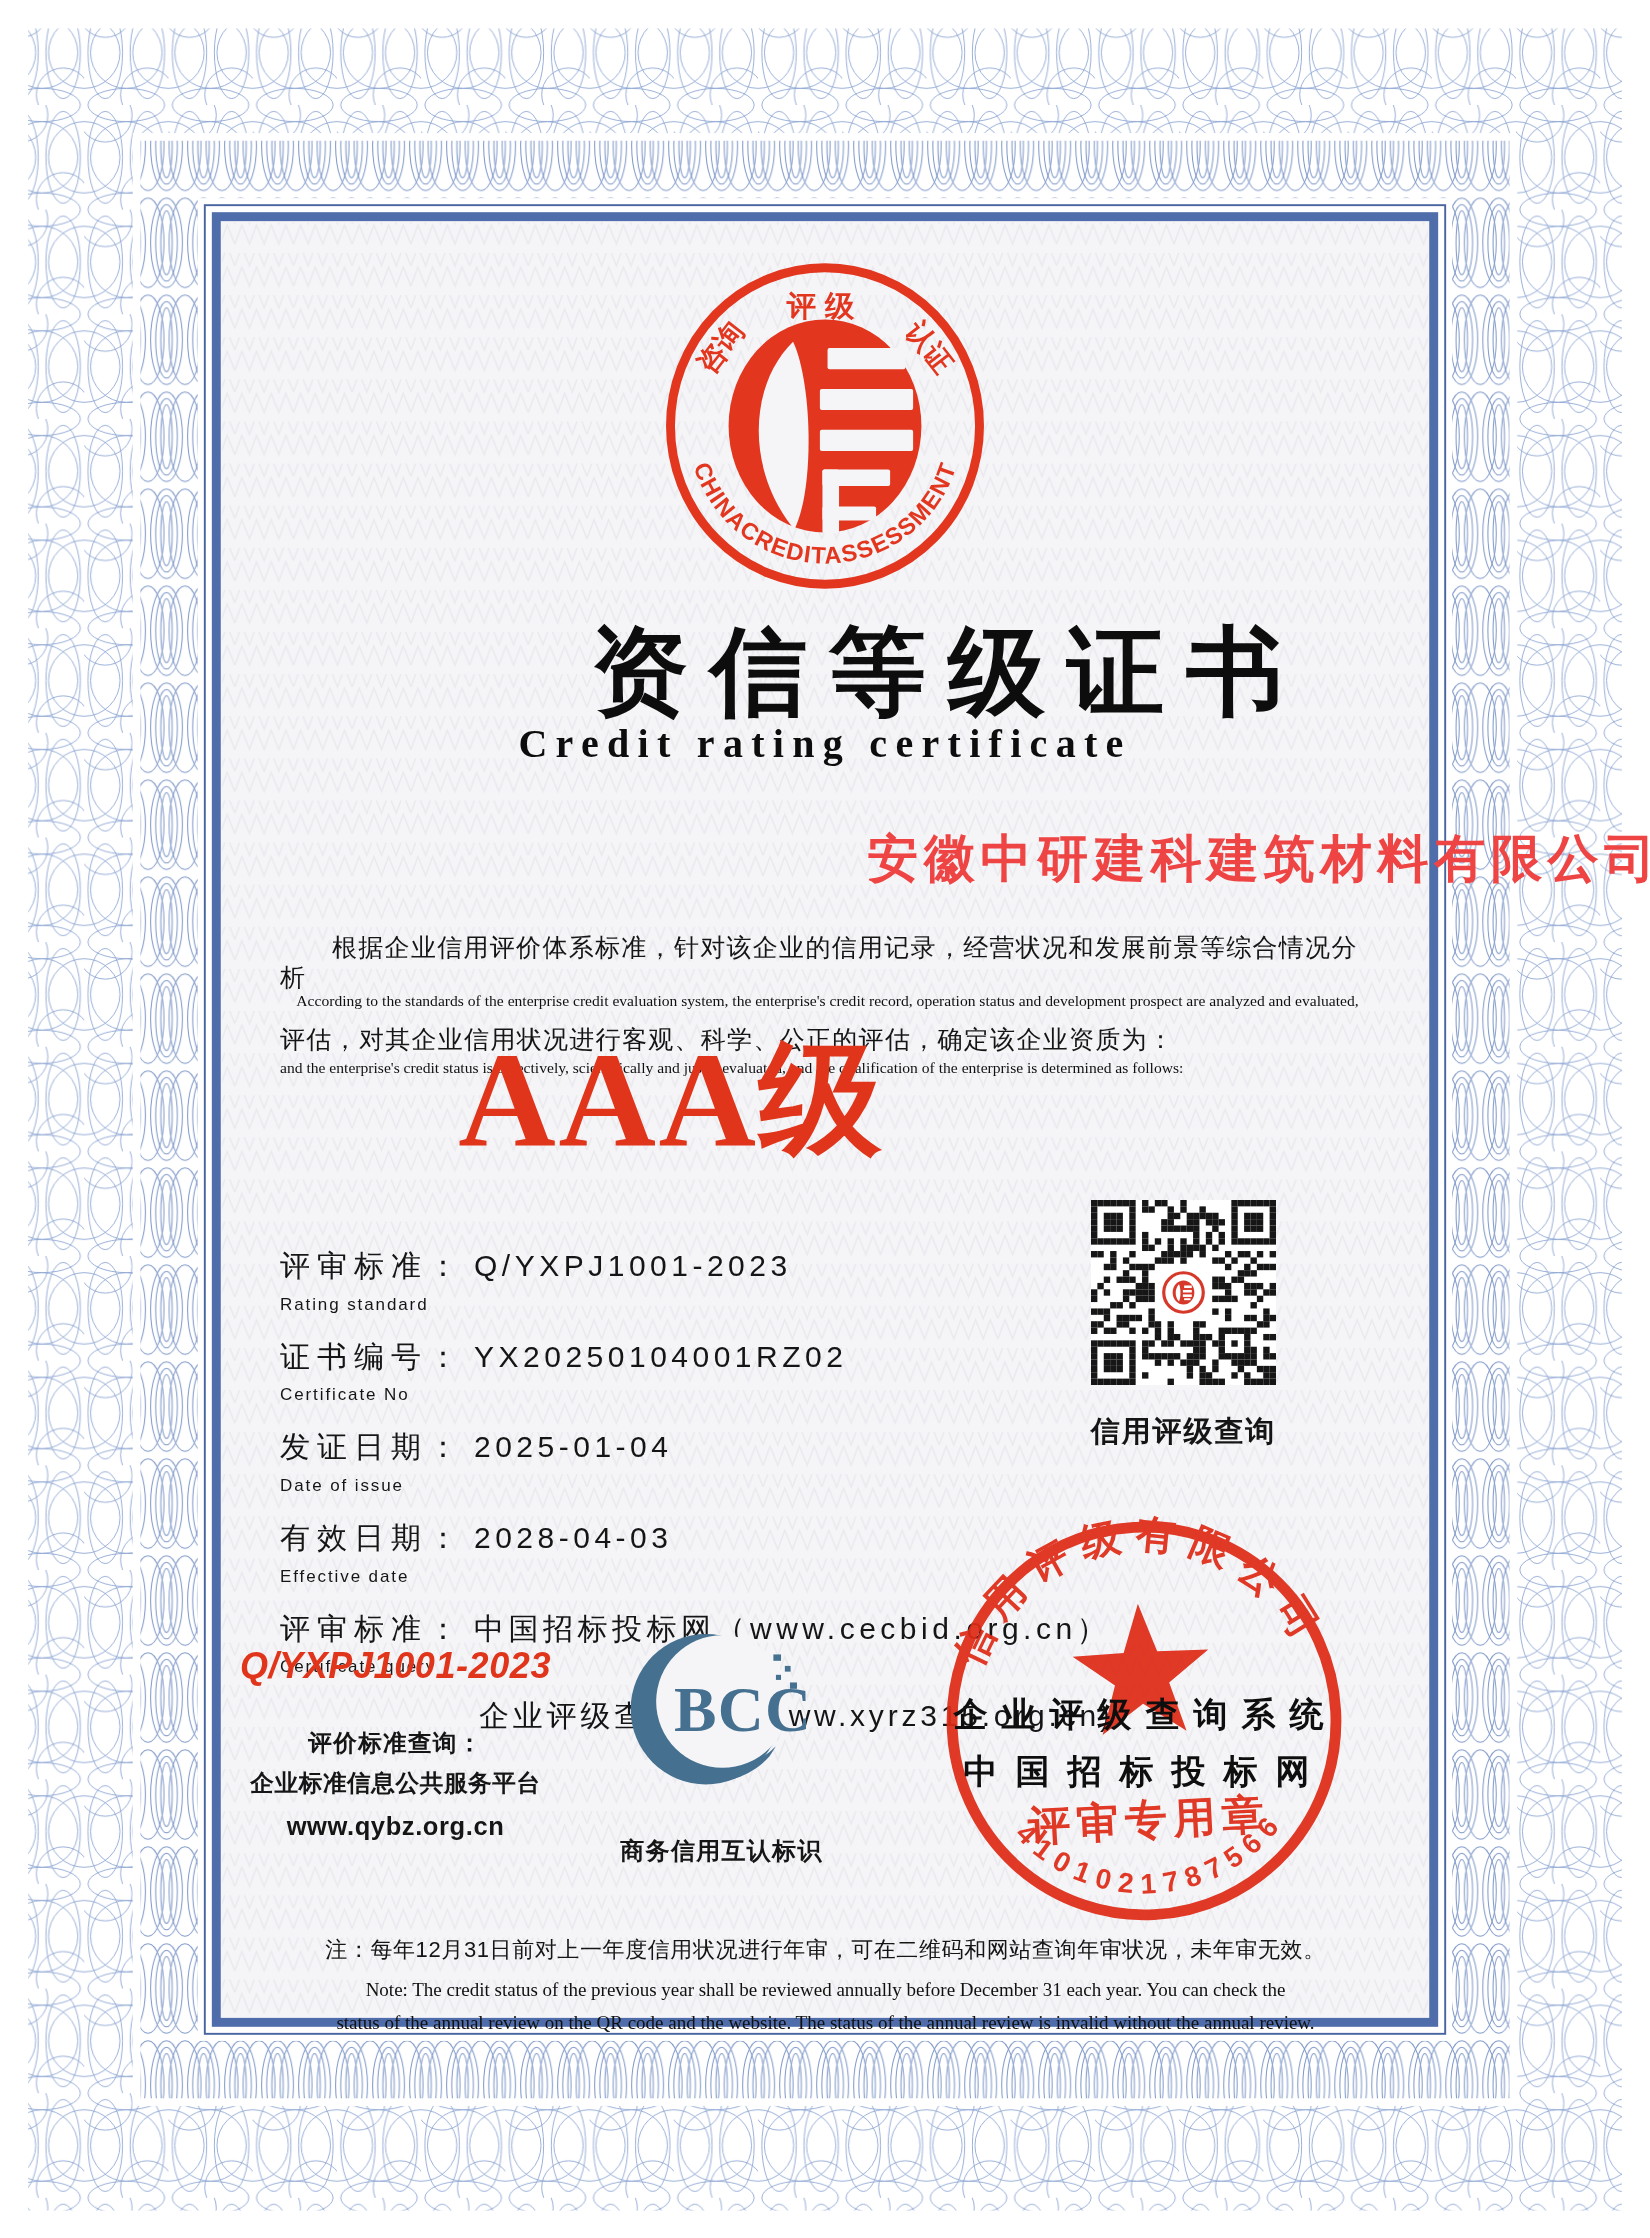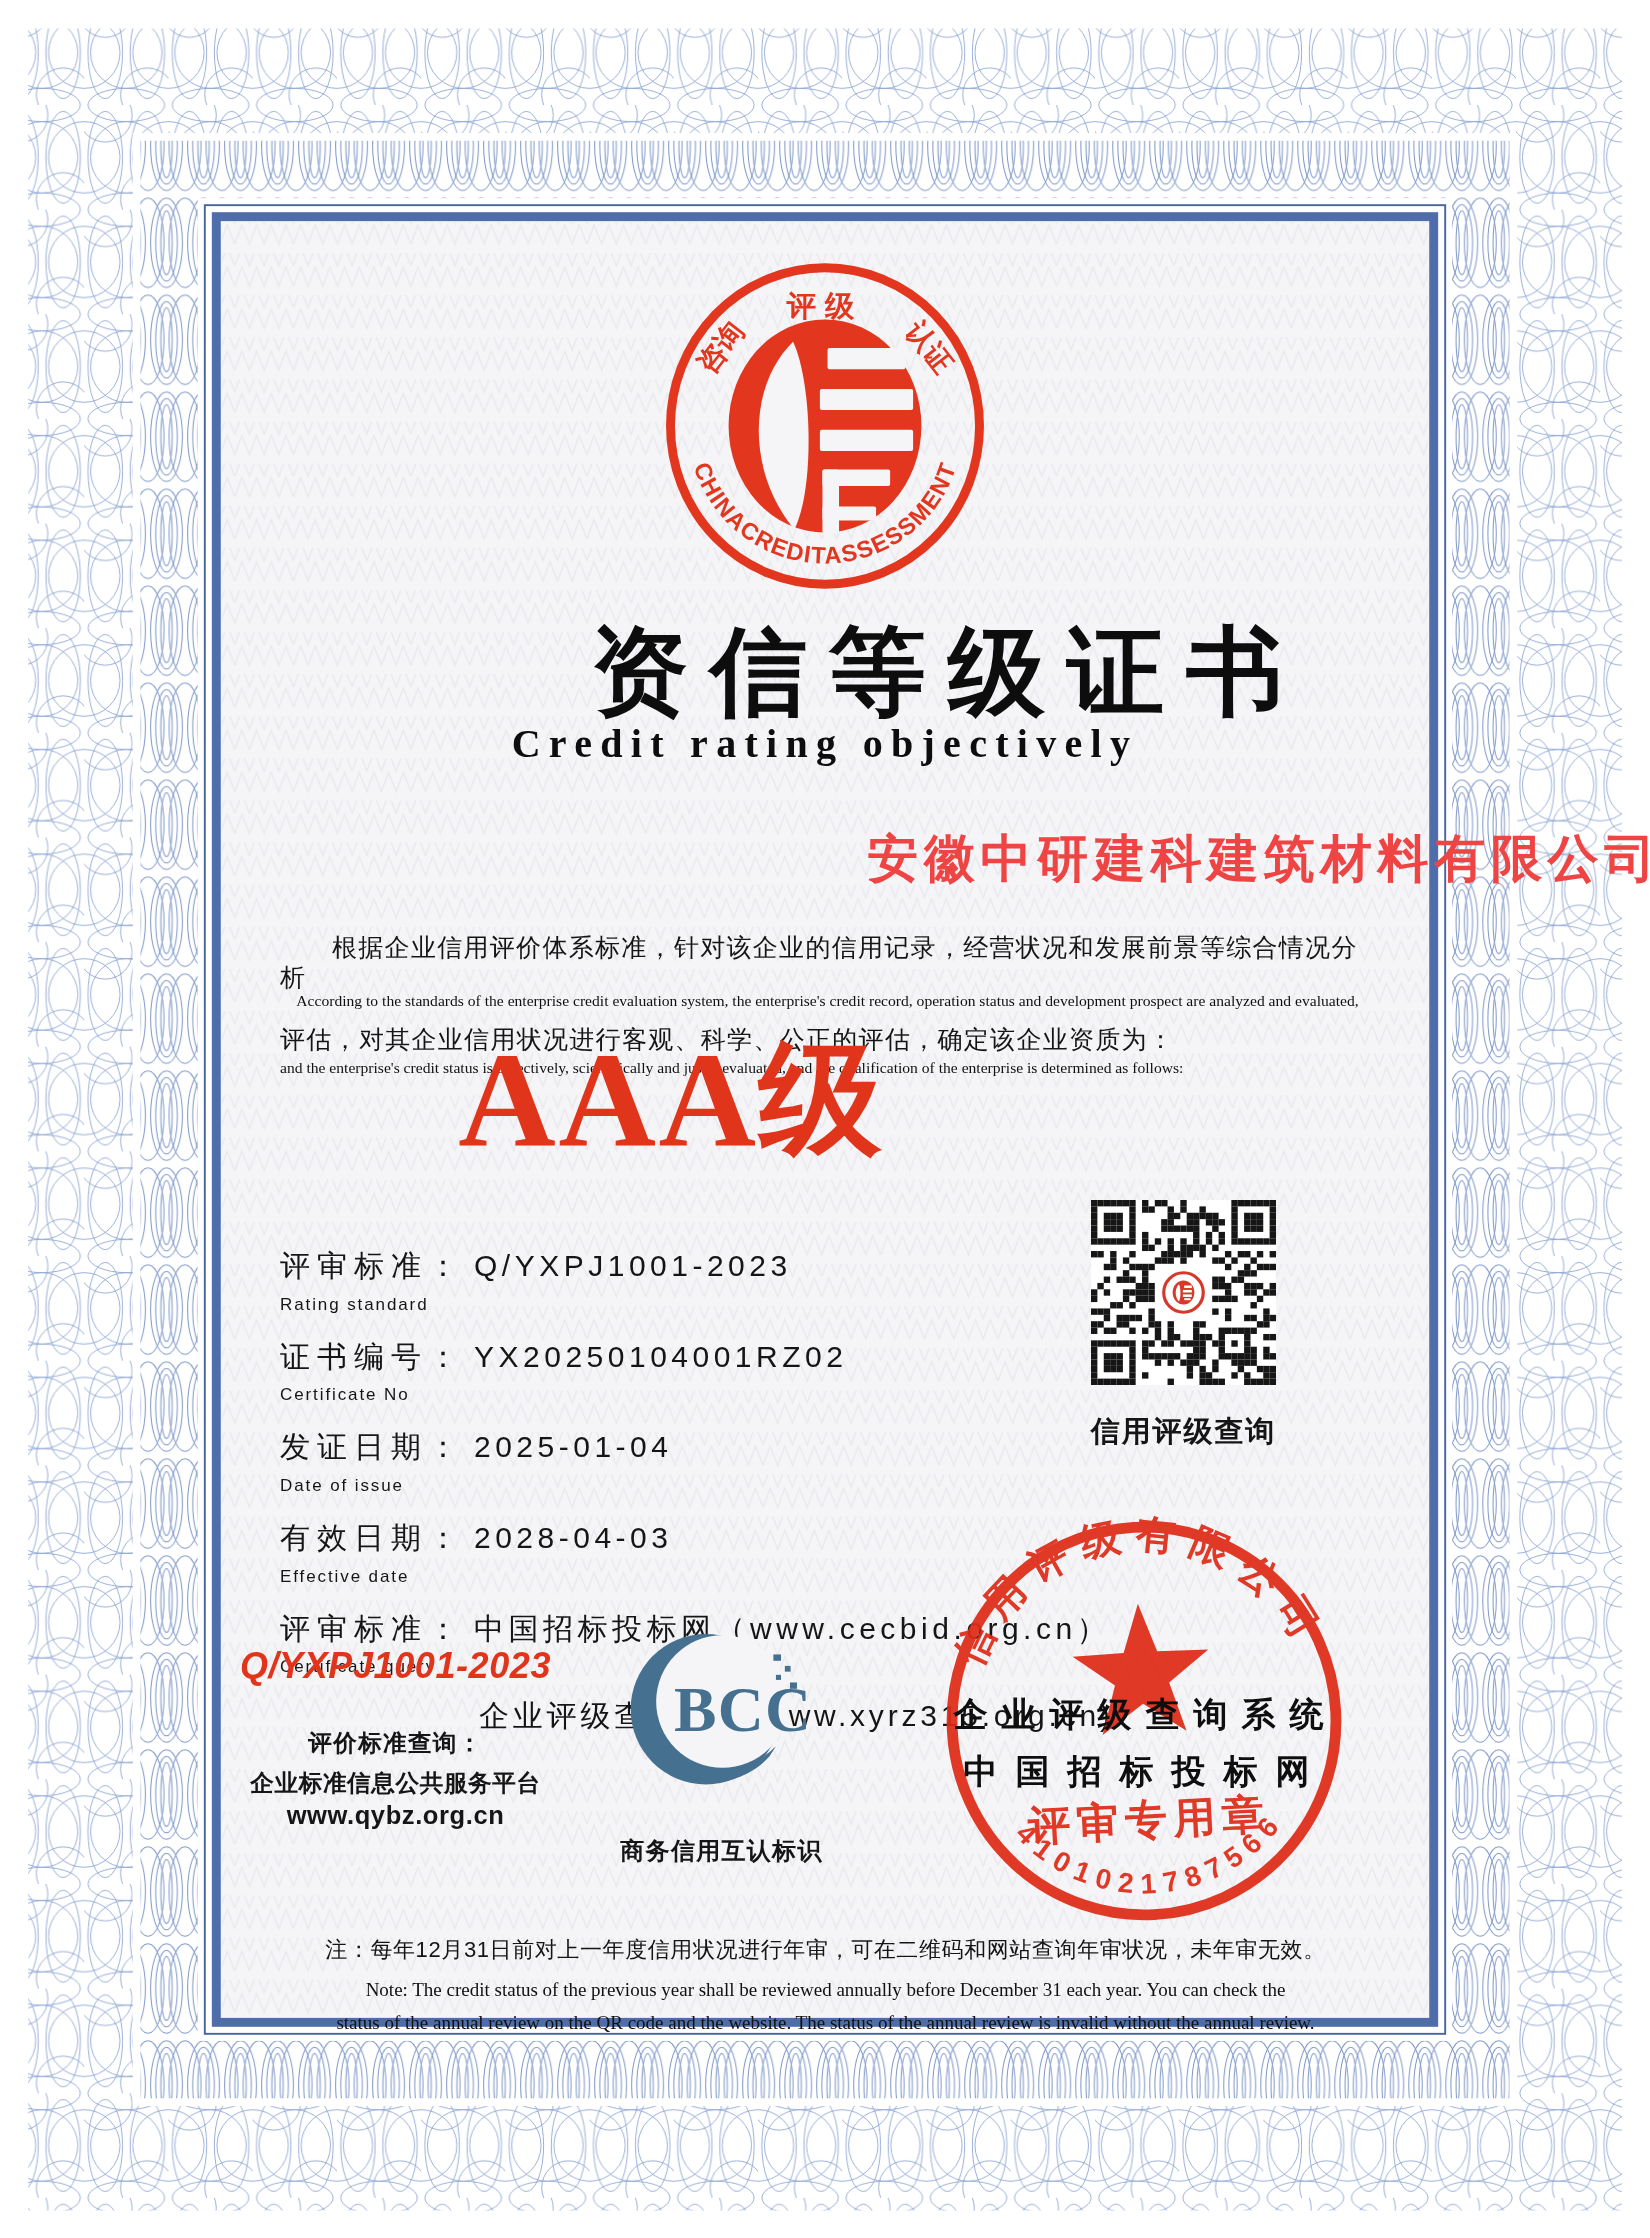--- a/index.html
+++ b/index.html
@@ -35,21 +35,21 @@
   .field-value2{font-size:30px;letter-spacing:3.8px;margin-left:199px;margin-top:19px;white-space:nowrap;}
 
   .qr-wrap{left:1091px;top:1200px;}
   .qr-caption{left:1024px;top:1412px;width:319px;text-align:center;
               font-family:"Liberation Serif",serif;font-size:29px;font-weight:600;letter-spacing:1.9px;}
 
   .std{left:204px;top:1645px;width:383px;text-align:center;}
   .std-code{color:#e0351b;font-size:36px;font-weight:700;font-style:italic;letter-spacing:0.6px;}
   .std-q{margin-top:40px;font-size:23.6px;font-weight:600;letter-spacing:1.3px;}
   .std-p{margin-top:7.7px;font-size:23.6px;font-weight:600;letter-spacing:0.6px;}
-  .std-u{margin-top:2px;font-size:25.5px;font-weight:700;letter-spacing:0.6px;}
+  .std-u{margin-top:13px;font-size:25.5px;font-weight:700;letter-spacing:0.6px;}
 
   .bcc-wrap{left:609px;top:1621px;width:223px;text-align:center;}
   .bcc-caption{left:578px;top:1835px;width:287px;text-align:center;font-size:24px;font-weight:600;letter-spacing:1.3px;}
 
   .seal-wrap{left:924px;top:1501px;}
   .seal-overlay{left:884px;width:523px;text-align:center;font-family:"Liberation Serif",serif;
                 font-weight:700;color:#0e0e0e;white-space:nowrap;}
   .seal-line1{top:1692px;font-size:34px;letter-spacing:14px;}
   .seal-line2{top:1749px;font-size:34px;letter-spacing:18px;}
 
@@ -124,21 +124,21 @@
       <text x="0" y="-172" font-size="46" letter-spacing="14">评级</text>
       <text transform="translate(-152,-114) rotate(-52)" font-size="44">咨询</text>
       <text transform="translate(152,-114) rotate(52)" font-size="44">认证</text>
       <text font-size="37" letter-spacing="2">
         <textPath href="#logoArc" startOffset="50%" text-anchor="middle">CHINACREDITASSESSMENT</textPath>
       </text>
     </g>
   </svg>
 
   <div class="abs title">资信等级证书</div>
-  <div class="abs subtitle">Credit rating objectively</div>
+  <div class="abs subtitle">Credit rating certificate</div>
   <div class="abs company">安徽中研建科建筑材料有限公司</div>
 
   <div class="abs para">
     <div class="cn first">根据企业信用评价体系标准，针对该企业的信用记录，经营状况和发展前景等综合情况分析</div>
     <div class="en c">According to the standards of the enterprise credit evaluation system, the enterprise's credit record, operation status and development prospect are analyzed and  evaluated,</div>
     <div class="cn second">评估，对其企业信用状况进行客观、科学、公正的评估，确定该企业资质为：</div>
     <div class="en">and the enterprise's credit status is objectively, scientifically and justly evaluated, and the qualification of the enterprise is determined as follows:</div>
   </div>
 
   <div class="abs rating">

